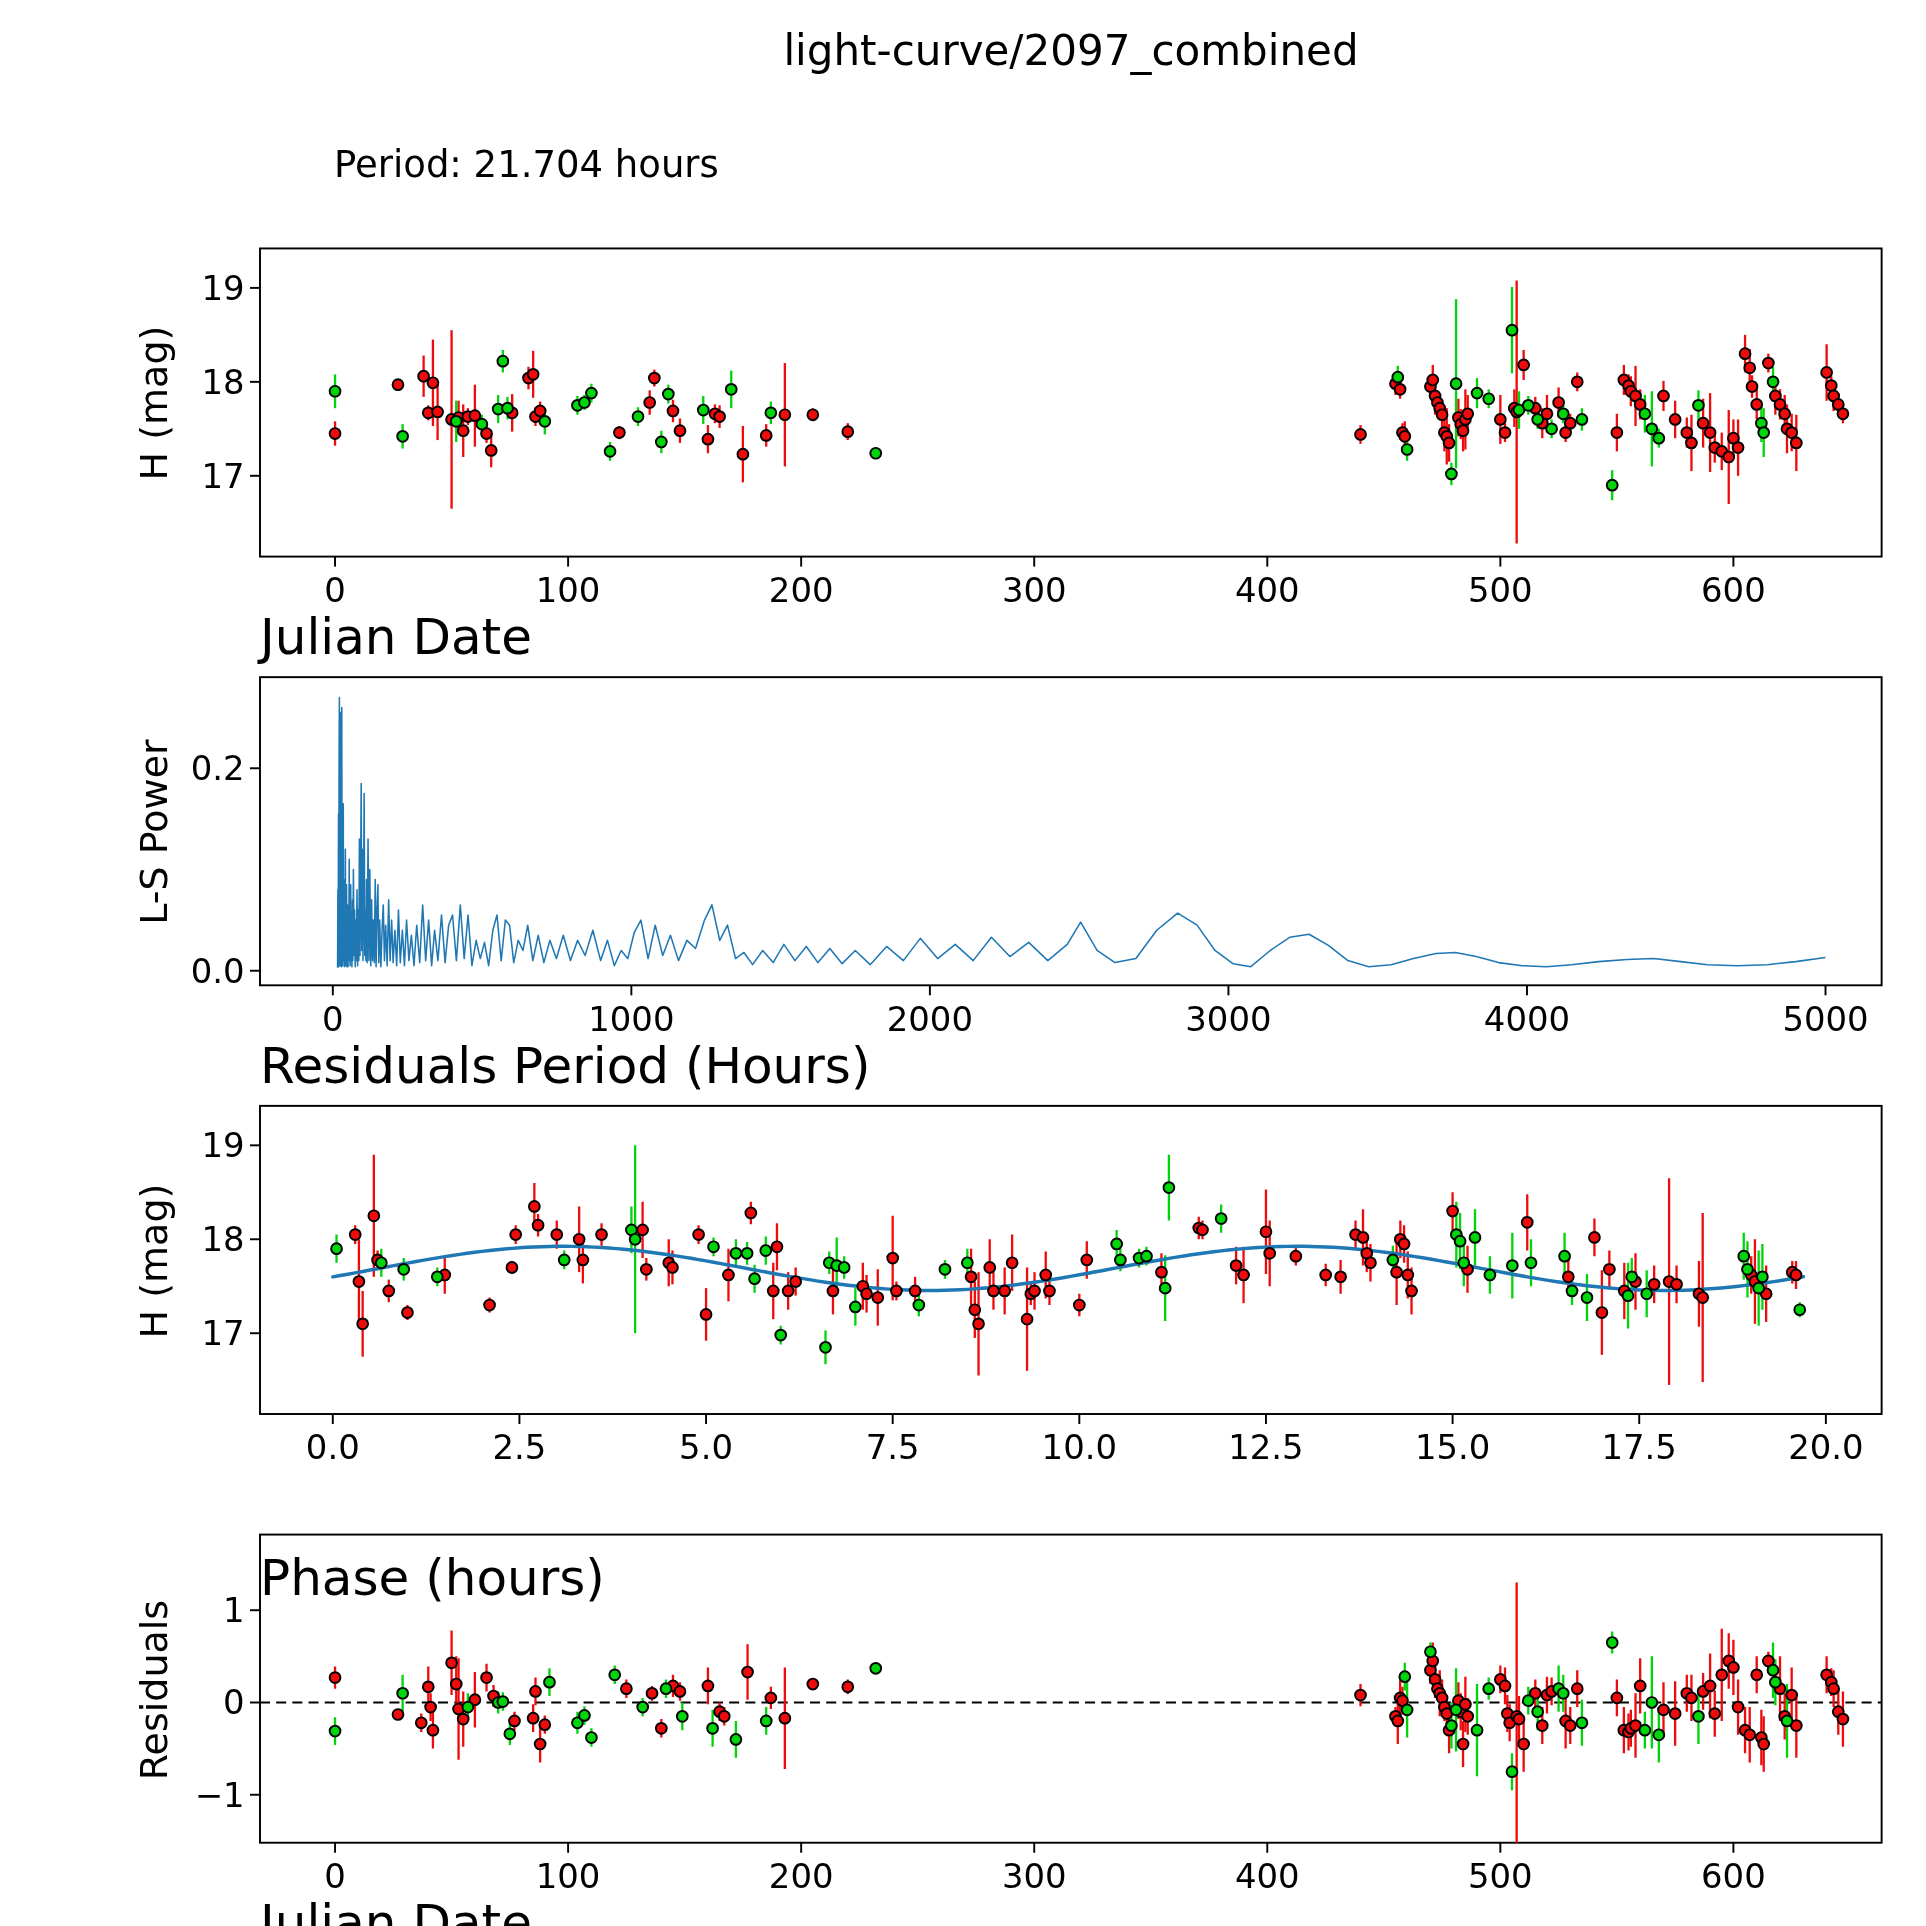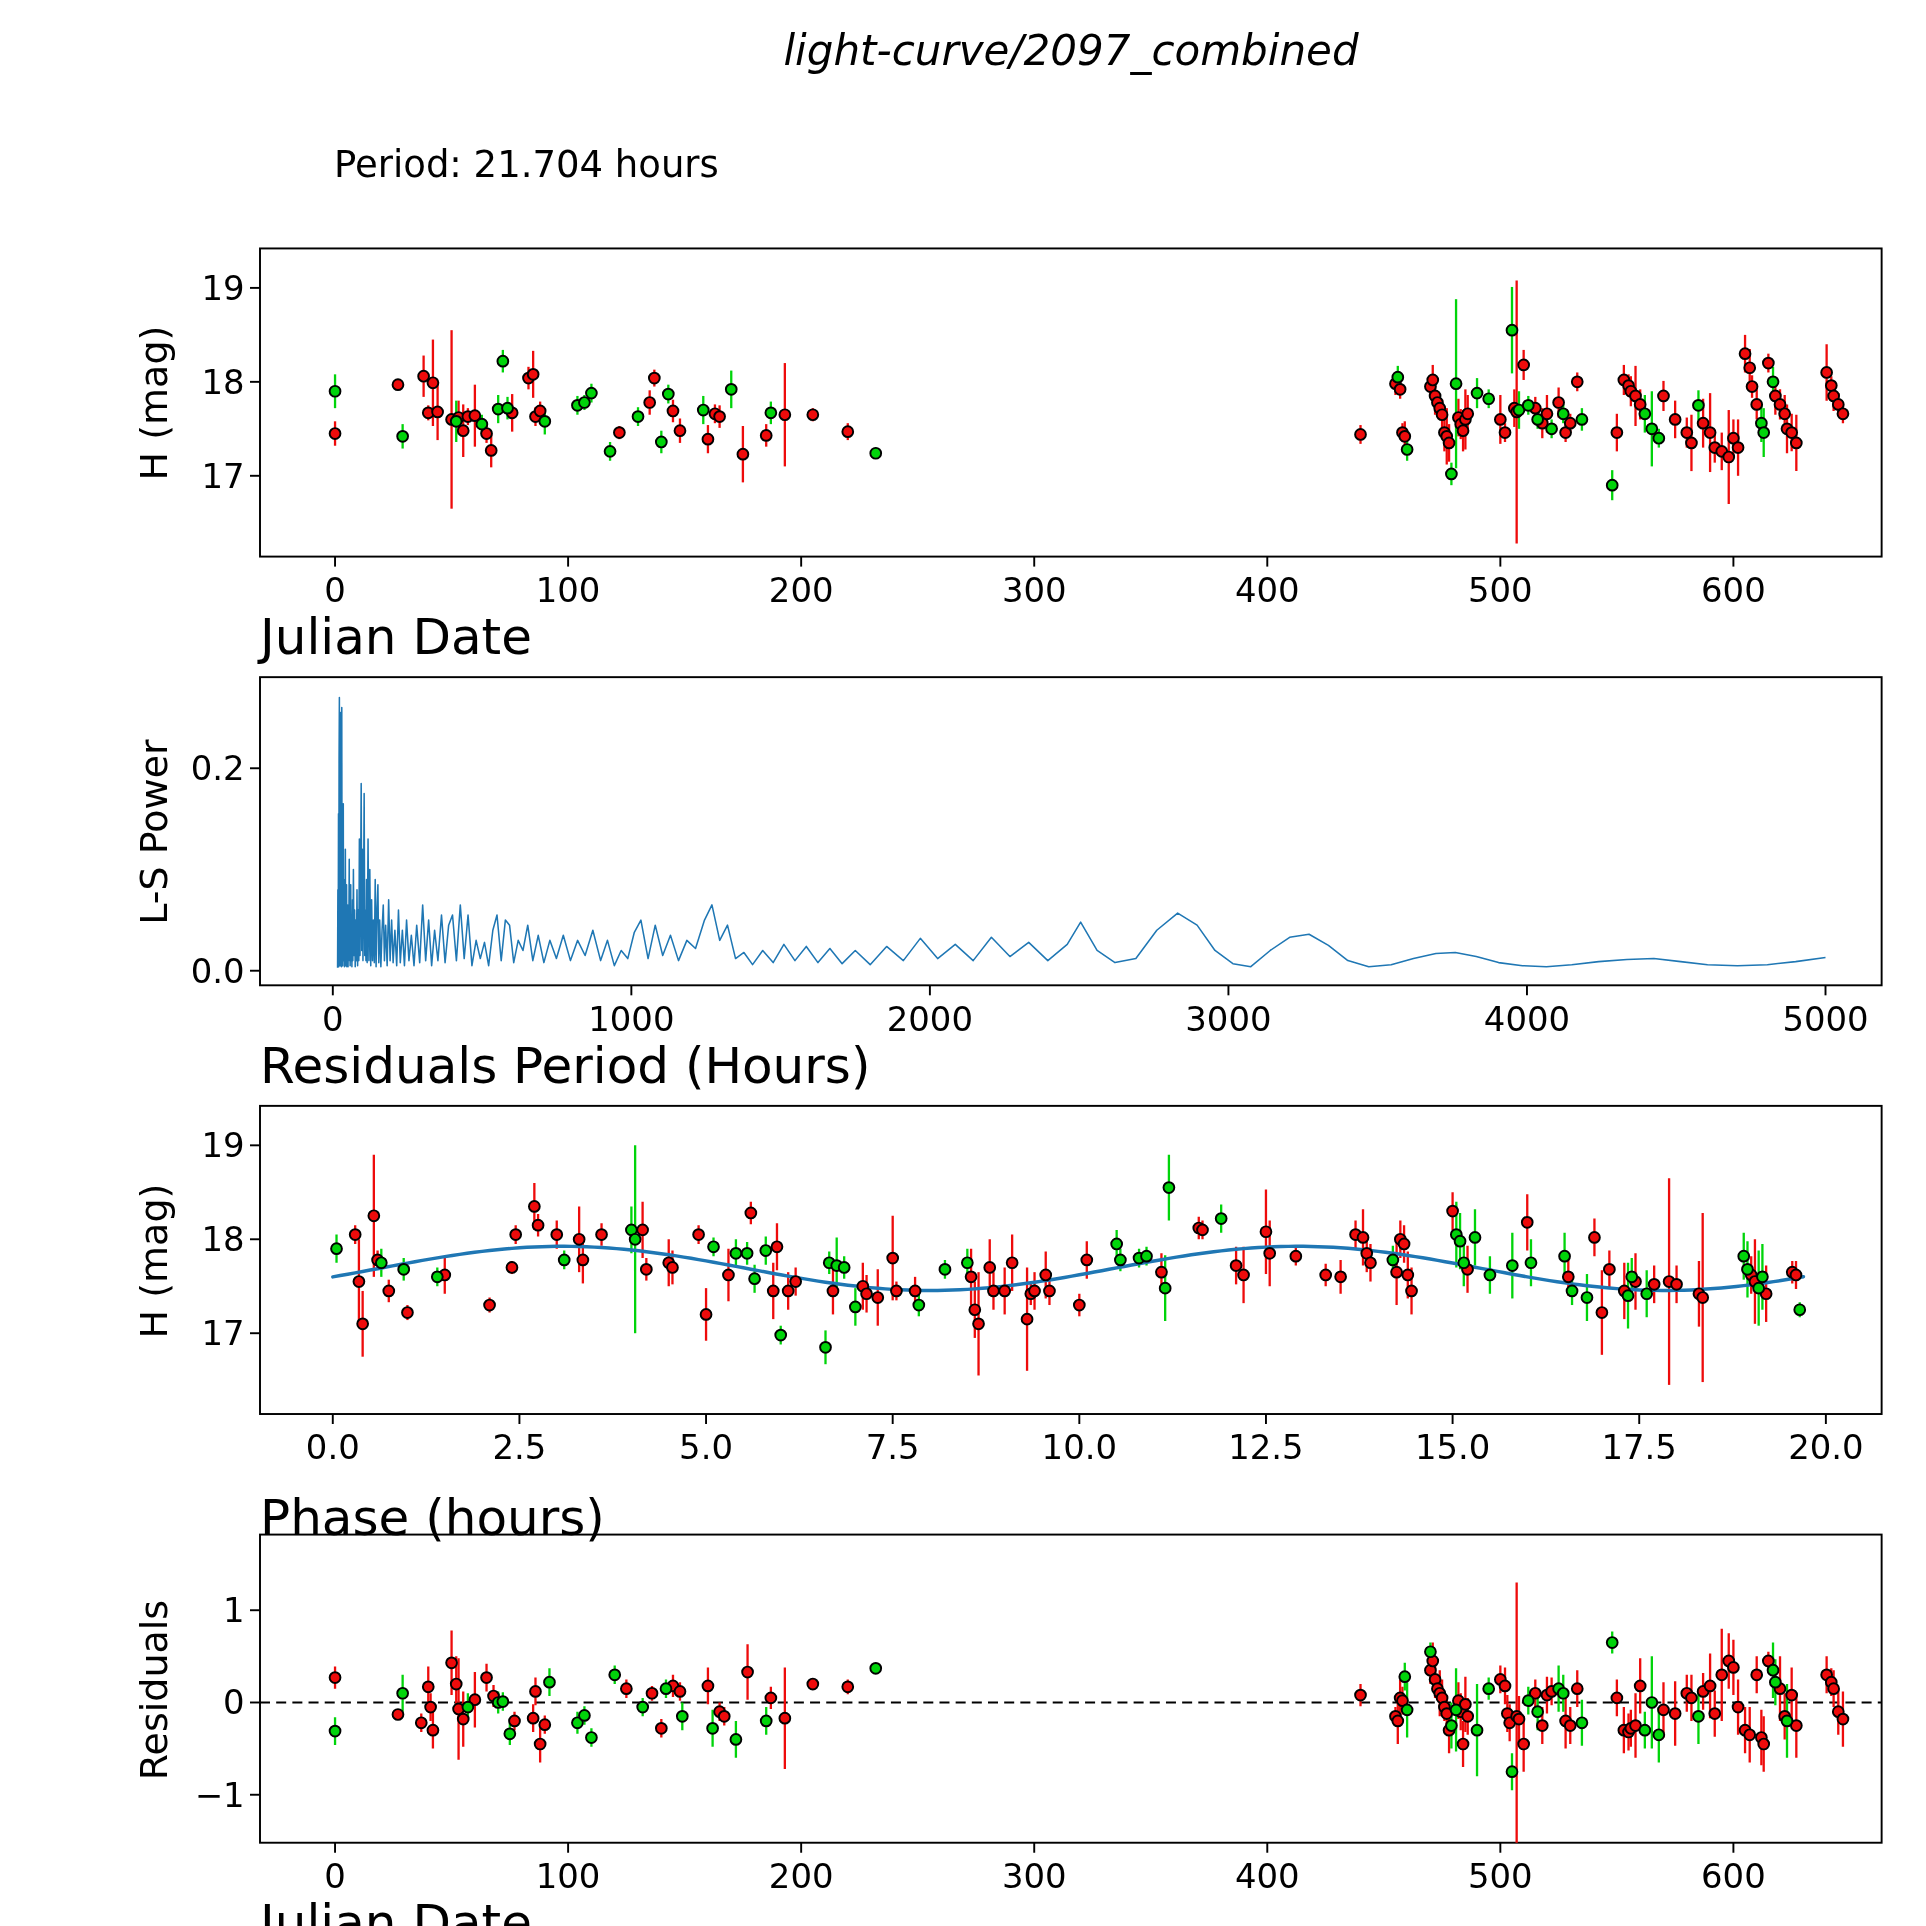--- a/index.html
+++ b/index.html
@@ -1,24 +1,24 @@
 <!DOCTYPE html>
 <html style="font-size:6.2px"><head>
 <meta charset="utf-8">
 <style>
   html,body{margin:0;padding:0;background:#ffffff;}
   .canvas{position:relative;width:2080px;height:2080px;background:#ffffff;
           font-family:"DejaVu Sans","Liberation Sans",sans-serif;color:#000;}
   .fig-title{position:absolute;left:260px;top:26px;width:1622px;text-align:center;
-             font-size:42px;white-space:nowrap;font-style:italic;}
+             font-size:42px;white-space:nowrap;}
   .annotation{position:absolute;left:334px;top:143px;font-size:37px;white-space:nowrap;}
   .xlabel{position:absolute;left:260px;width:1622px;text-align:left;font-size:50px;white-space:nowrap;}
   .ylabel{position:absolute;left:0px;width:308px;text-align:center;font-size:38px;white-space:nowrap;
           transform:rotate(-90deg);transform-origin:center center;}
-  #xlabel-1{top:608px;} #xlabel-2{top:1037px;} #xlabel-3{top:1489px;} #xlabel-4{top:1894px;}
+  #xlabel-1{top:608px;} #xlabel-2{top:1037px;} #xlabel-3{top:1549px;} #xlabel-4{top:1894px;}
   #ylabel-1{top:381px;}  #ylabel-2{top:810px;} #ylabel-3{top:1239px;} #ylabel-4{top:1668px;}
   svg{position:absolute;left:0;top:0;}
 </style>
 </head>
 <body>
 
 <div class="canvas">
   <div class="fig-title">light-curve/2097_combined</div>
   <div class="annotation">Period: 21.704 hours</div>
 

